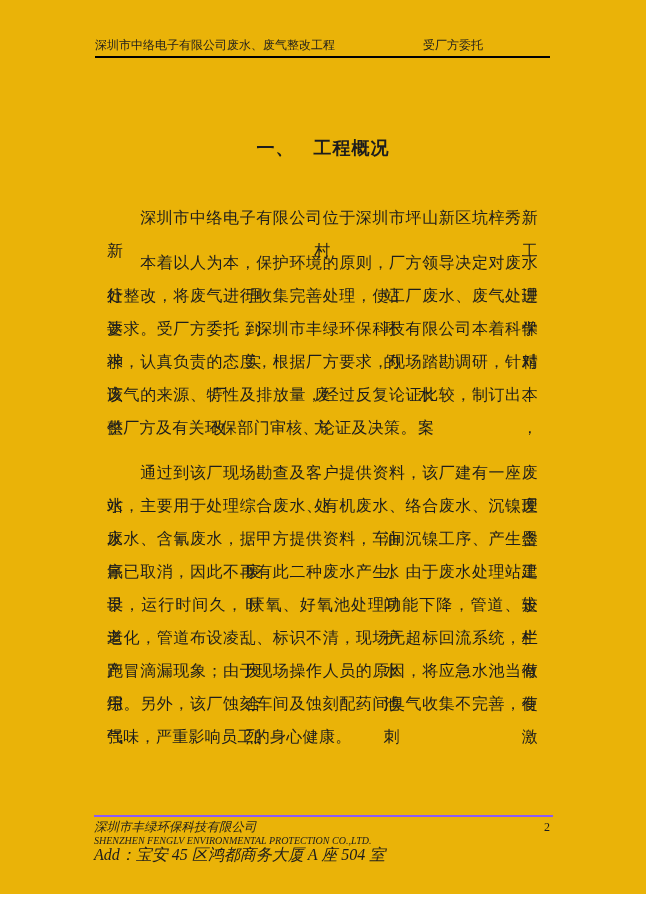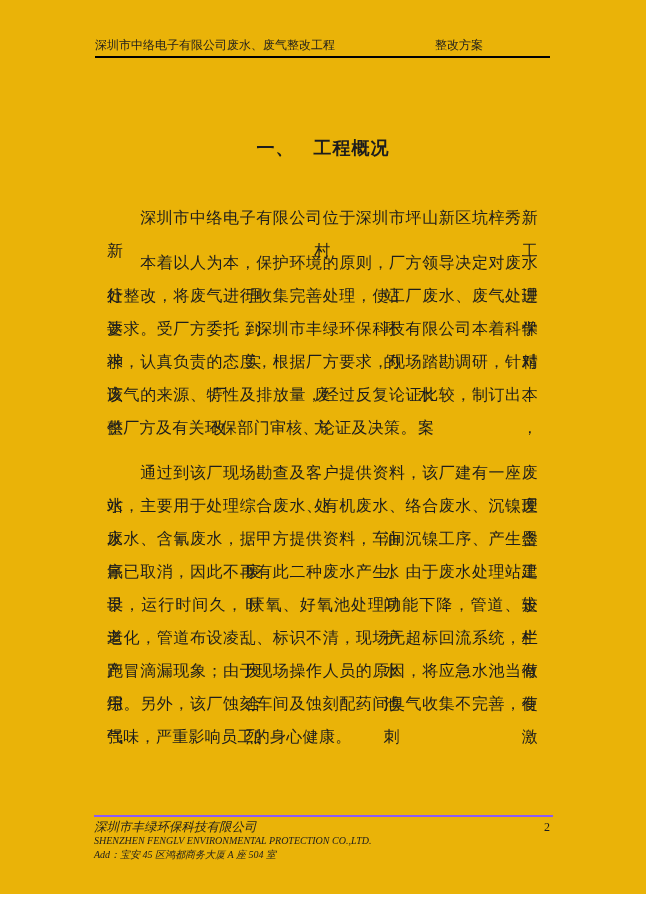--- a/index.html
+++ b/index.html
@@ -73,38 +73,38 @@
     position: absolute;
     left: 94px;
     right: 93px;
     top: 815px;
     border-top: 2px solid #8b5cf6;
     padding-top: 3px;
     font-style: italic;
   }
   .footer-company-cn { font-size: 12.5px; line-height: 14px; }
   .footer-company-en { font-size: 10px; line-height: 14px; }
-  .footer-address    { font-size: 10px;   line-height: 14px; }
+  .footer-address    { font-size: 16px;   line-height: 14px; }
   .page-number {
     position: absolute;
     right: 3px;
     top: 4px;
     font-style: normal;
     font-size: 12px;
     line-height: 12px;
   }
 </style>
 </head>
 <body>
 
 <div class="sheet">
 
   <div class="page-header">
     <span class="hdr-left">深圳市中络电子有限公司废水、废气整改工程</span>
-    <span class="hdr-right">整改方案</span>
+    <span class="hdr-right">受厂方委托</span>
   </div>
 
   <div class="section-title">一、　工程概况</div>
 
   <div class="document-body">
       <div class="para">
         <div class="line just">　　深圳市中络电子有限公司位于深圳市坪山新区坑梓秀新新村工</div>
       </div>
       <div class="para">
         <div class="line just">　　本着以人为本，保护环境的原则，厂方领导决定对废水处理站进</div>

